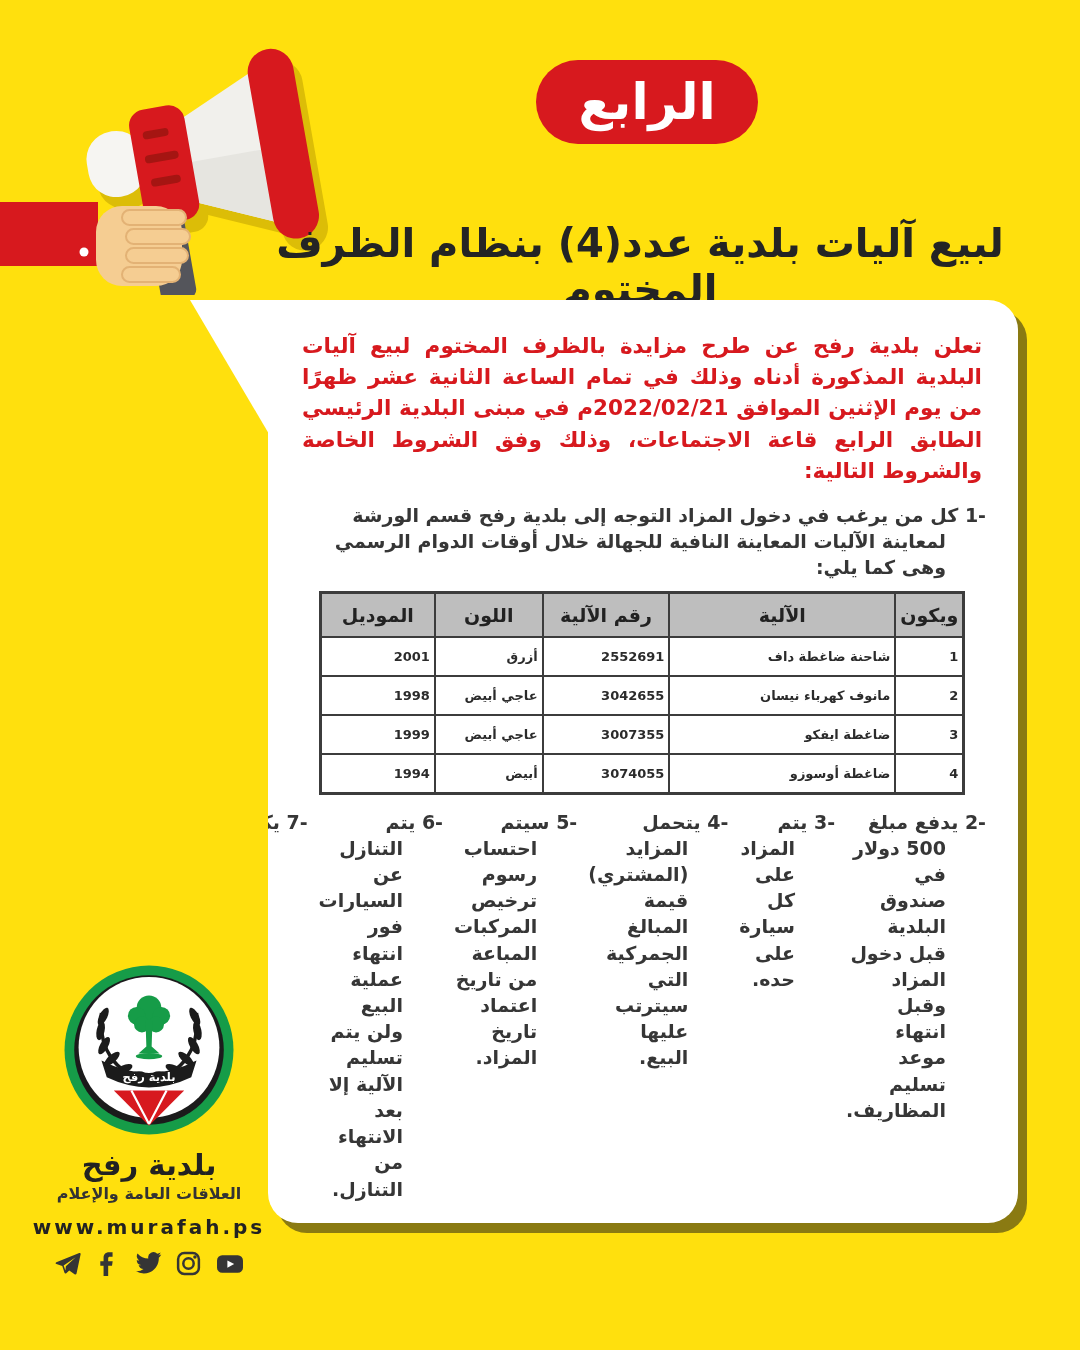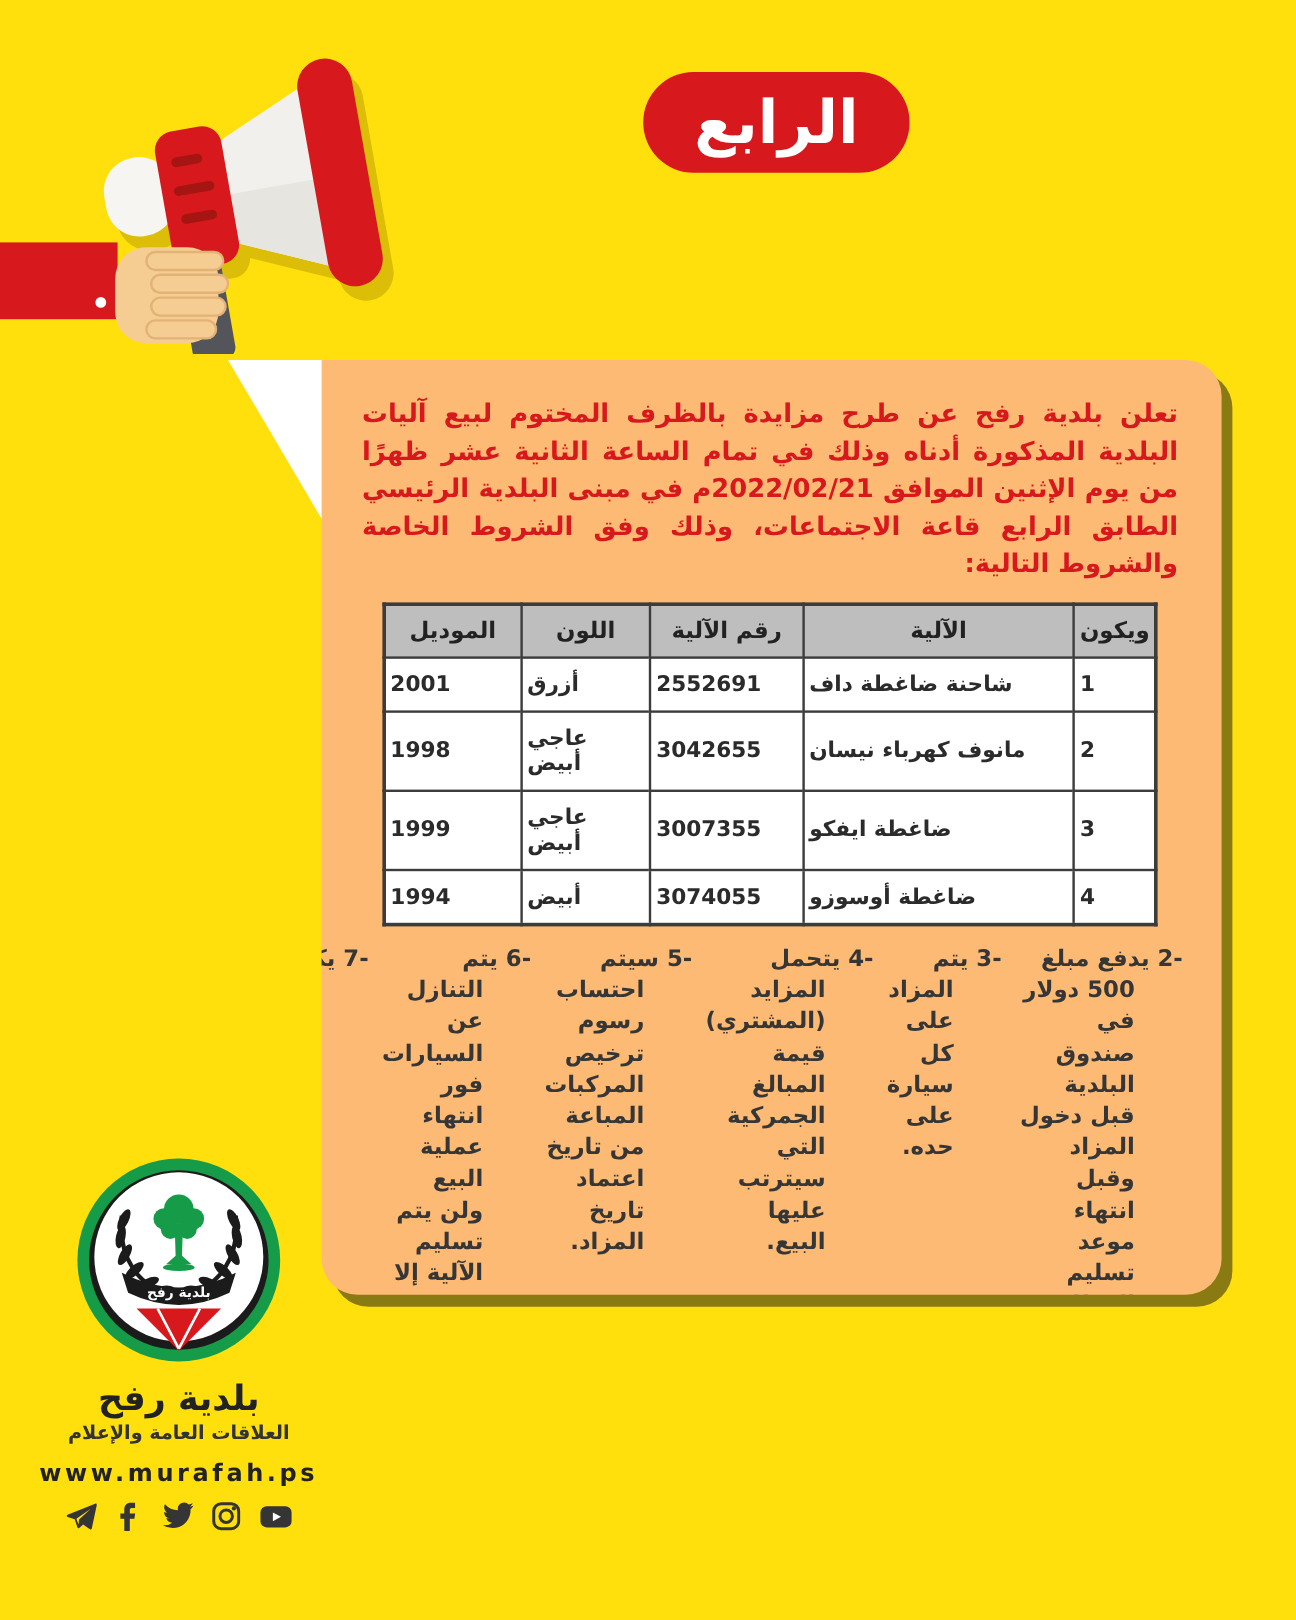--- a/index.html
+++ b/index.html
@@ -18,38 +18,38 @@
           color:var(--red);font-size:36px;font-weight:bold;direction:rtl;}
   .main-title{position:absolute;left:200px;top:220px;width:880px;text-align:center;
           color:#242424;font-size:40px;font-weight:bold;direction:rtl;}
 
   
   .megaphone{position:absolute;left:0;top:30px;}
 
   
   .panel-tail{position:absolute;left:190px;top:300px;width:79px;height:134px;background:#fff;
               clip-path:polygon(0 0,100% 0,100% 100%);}
-  .panel{position:absolute;left:268px;top:300px;width:750px;height:779px;background:#fdba74;
+  .panel{position:absolute;left:268px;top:300px;width:750px;height:923px;background:#ffffff;
          border-radius:0 30px 30px 30px;box-shadow:9px 10px 0 var(--panel-shadow);
          padding:30px 32px 20px 30px;direction:rtl;overflow:hidden;}
   .intro{color:var(--red);font-size:21.5px;font-weight:bold;line-height:1.45;
          text-align:justify;text-align-last:right;margin:0 4px 16px 4px;}
   .item{position:relative;color:#363636;font-size:19px;font-weight:bold;line-height:1.38;
         text-align:right;padding-right:40px;text-indent:-40px;}
   .item .num{direction:ltr;unicode-bidi:embed;}
   .item-first{margin-bottom:10px;}
   .conditions{display:flex;flex-direction:row;gap:11px;margin-top:14px;}
 
   
   table.vt{width:94%;margin:4px auto 2px auto;border-collapse:collapse;direction:rtl;
            border:3px solid var(--table-border);}
   table.vt th{background:var(--table-header-bg);font-size:19px;font-weight:bold;color:#222;
               border:2px solid var(--table-border);padding:10px 4px;text-align:center;}
-  table.vt td{font-size:18px;font-weight:bold;color:#2b2b2b;border:2px solid var(--table-border);
-              padding:11px 4px;text-align:left;background:#fff;}
+  table.vt td{font-size:13px;font-weight:bold;color:#2b2b2b;border:2px solid var(--table-border);
+              padding:11px 4px;text-align:right;background:#fff;}
   col.c-num{width:9%;}col.c-machine{width:36%;}col.c-serial{width:20%;}col.c-color{width:17%;}col.c-model{width:18%;}
 
   
   .footer{position:absolute;left:20px;top:962px;width:258px;display:flex;flex-direction:column;
           align-items:center;text-align:center;}
   .footer .org{margin-top:10px;color:#222;font-size:29px;font-weight:bold;direction:rtl;}
   .footer .dept{margin-top:2px;color:#333;font-size:16px;font-weight:600;direction:rtl;}
   .footer .site{margin-top:12px;color:#222;font-size:20px;font-weight:bold;letter-spacing:3px;}
   .social{margin-top:10px;display:flex;flex-direction:row;gap:13px;align-items:center;direction:ltr;}
   .social svg{display:block;}
@@ -87,25 +87,30 @@
       <rect x="122" y="180" width="64" height="15" rx="7.5"></rect>
       <rect x="126" y="199" width="64" height="15" rx="7.5"></rect>
       <rect x="126" y="218" width="62" height="15" rx="7.5"></rect>
       <rect x="122" y="237" width="58" height="15" rx="7.5"></rect>
     </g>
   </svg>
 
   <div class="badge">
     <span>الرابع</span>
   </div>
+  <div class="main-title">لبيع آليات بلدية عدد(4) بنظام الظرف المختوم</div>
 
   <div class="panel-tail"></div>
   <div class="panel">
     <p class="intro">تعلن بلدية رفح عن طرح مزايدة بالظرف المختوم لبيع آليات البلدية المذكورة أدناه وذلك في تمام الساعة الثانية عشر ظهرًا من يوم الإثنين الموافق 2022/02/21م في مبنى البلدية الرئيسي الطابق الرابع قاعة الاجتماعات، وذلك وفق الشروط الخاصة والشروط التالية:</p>
 
+    <div class="item item-first">
+      <span class="num">1-</span>
+      <span>كل من يرغب في دخول المزاد التوجه إلى بلدية رفح قسم الورشة لمعاينة الآليات المعاينة النافية للجهالة خلال أوقات الدوام الرسمي وهى كما يلي:</span>
+    </div>
 
     <table class="vt">
       <colgroup>
         <col class="c-num">
           <col class="c-machine">
           <col class="c-serial">
           <col class="c-color">
           <col class="c-model">
       </colgroup>
       <thead>

